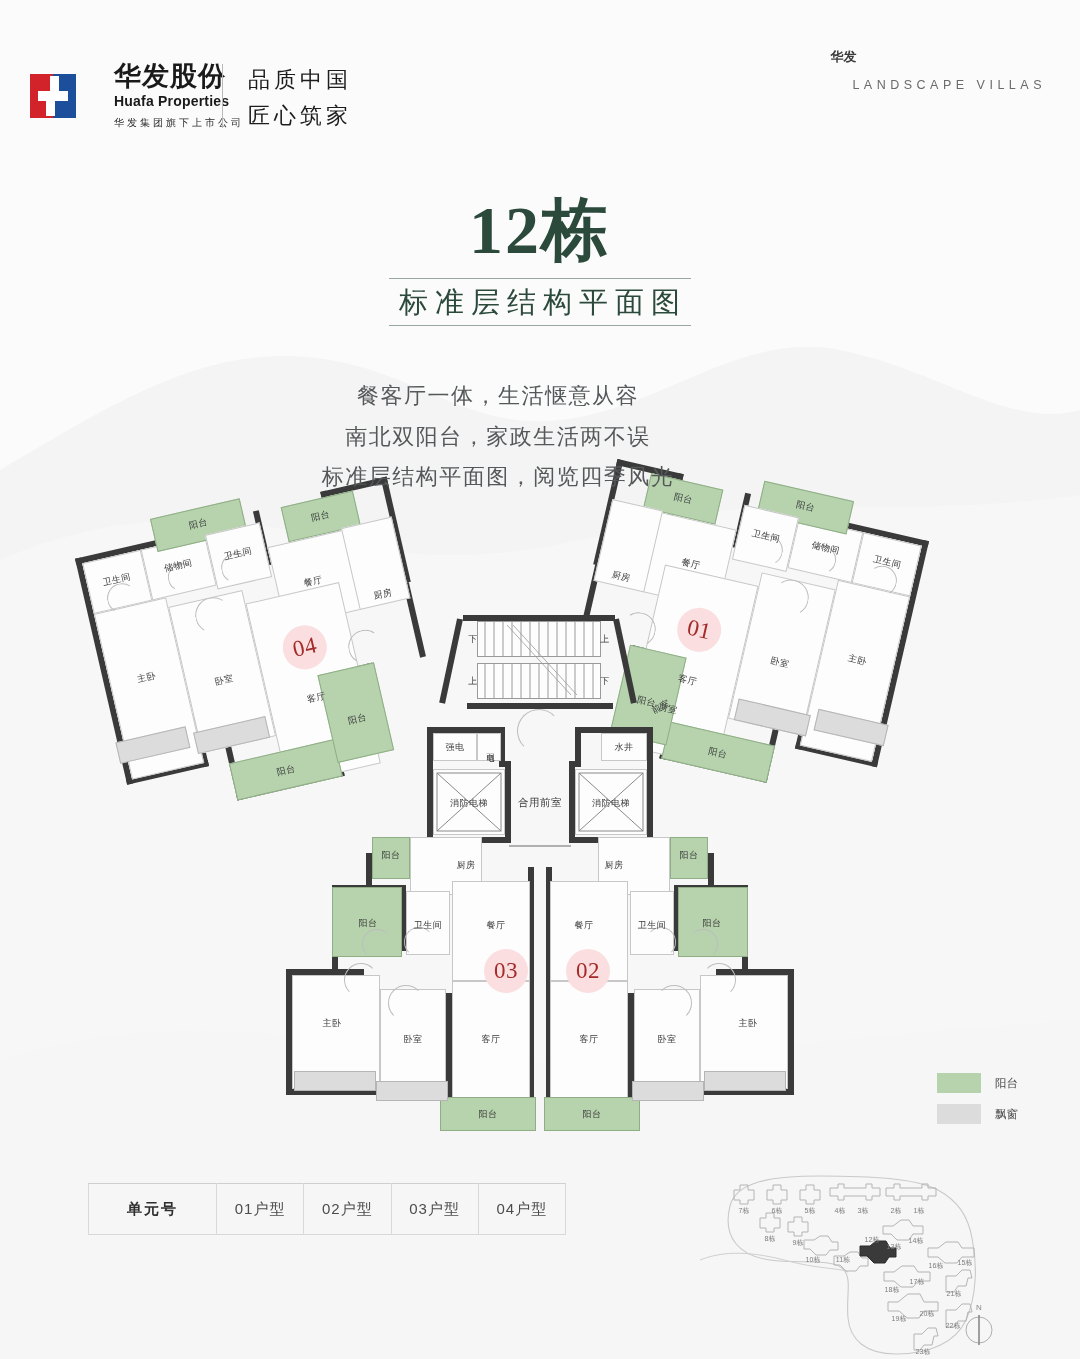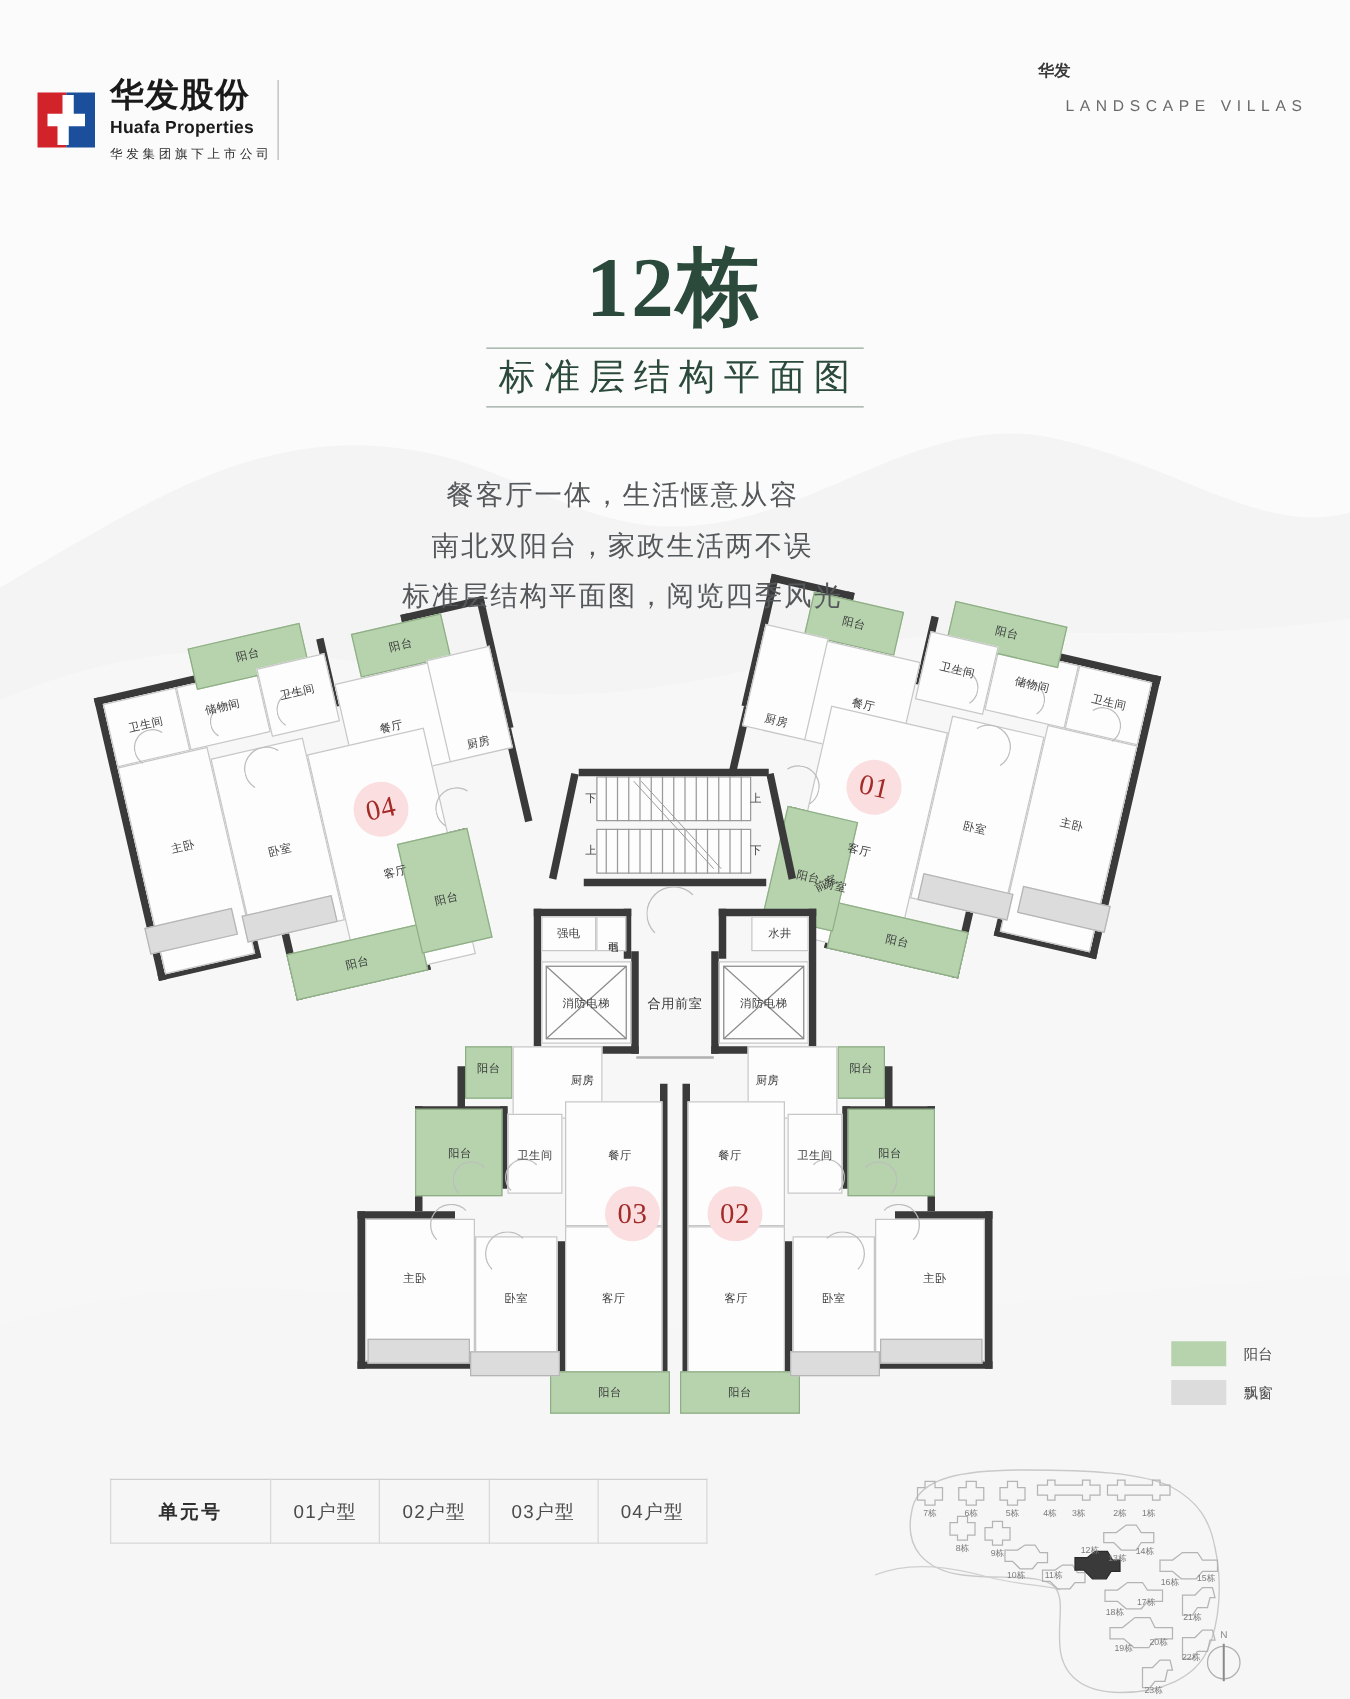--- a/index.html
+++ b/index.html
@@ -10,21 +10,21 @@
     position: relative;
     overflow: hidden;
     color: #333;
   }
   
   .bg-wash { position: absolute; inset: 0; z-index: 0; pointer-events: none; }
   .bg-wash svg { width: 100%; height: 100%; display: block; }
 
   
   .header { position: absolute; top: 48px; left: 0; width: 1080px; height: 96px; z-index: 5; }
-  .brand-left { position: absolute; left: 30px; top: 0; display: flex; align-items: center; height: 96px; }
+  .brand-left { position: absolute; left: 30px; top: 0; display: flex; align-items: center; height: 96px; gap: 26px; }
   .logo-mark { width: 46px; height: 44px; position: relative; flex: none; }
   .logo-mark .lm-red { position: absolute; left: 0; top: 0; width: 23px; height: 44px; background: #d2232a; }
   .logo-mark .lm-blue { position: absolute; left: 23px; top: 0; width: 23px; height: 44px; background: #1b4f9c; }
   .logo-mark .lm-bar { position: absolute; left: 8px; top: 17px; width: 30px; height: 10px; background: #fff; }
   .logo-mark .lm-nick { position: absolute; left: 20px; top: 2px; width: 9px; height: 16px; background: #fff; }
   .logo-mark .lm-nick2 { position: absolute; left: 16px; top: 26px; width: 9px; height: 16px; background: #fff; }
   .brand-names { margin-left: 12px; }
   .brand-cn { font-size: 27px; font-weight: 700; letter-spacing: 1px; color: #1a1a1a; line-height: 1.05; }
   .brand-en { font-size: 14px; font-weight: 700; color: #1a1a1a; letter-spacing: .2px; margin-top: 2px; }
   .brand-sub { font-size: 10px; letter-spacing: 3px; color: #2b2b2b; margin-top: 7px; }
@@ -110,20 +110,24 @@
     </div>
     <div class="brand-names">
       <div class="brand-cn">华发股份</div>
       <div class="brand-en">Huafa Properties</div>
       <div class="brand-sub">华发集团旗下上市公司</div>
     </div>
   </div>
 
   <div class="vdiv"></div>
 
+  <div class="slogan">
+    <div>品质中国</div>
+    <div>匠心筑家</div>
+  </div>
 
   <div class="brand-right">
     <div class="br-row">
       <div class="br-huafa">
         <div>华发</div>
       </div>
     </div>
     <div class="br-en">LANDSCAPE VILLAS</div>
   </div>
 </div>

